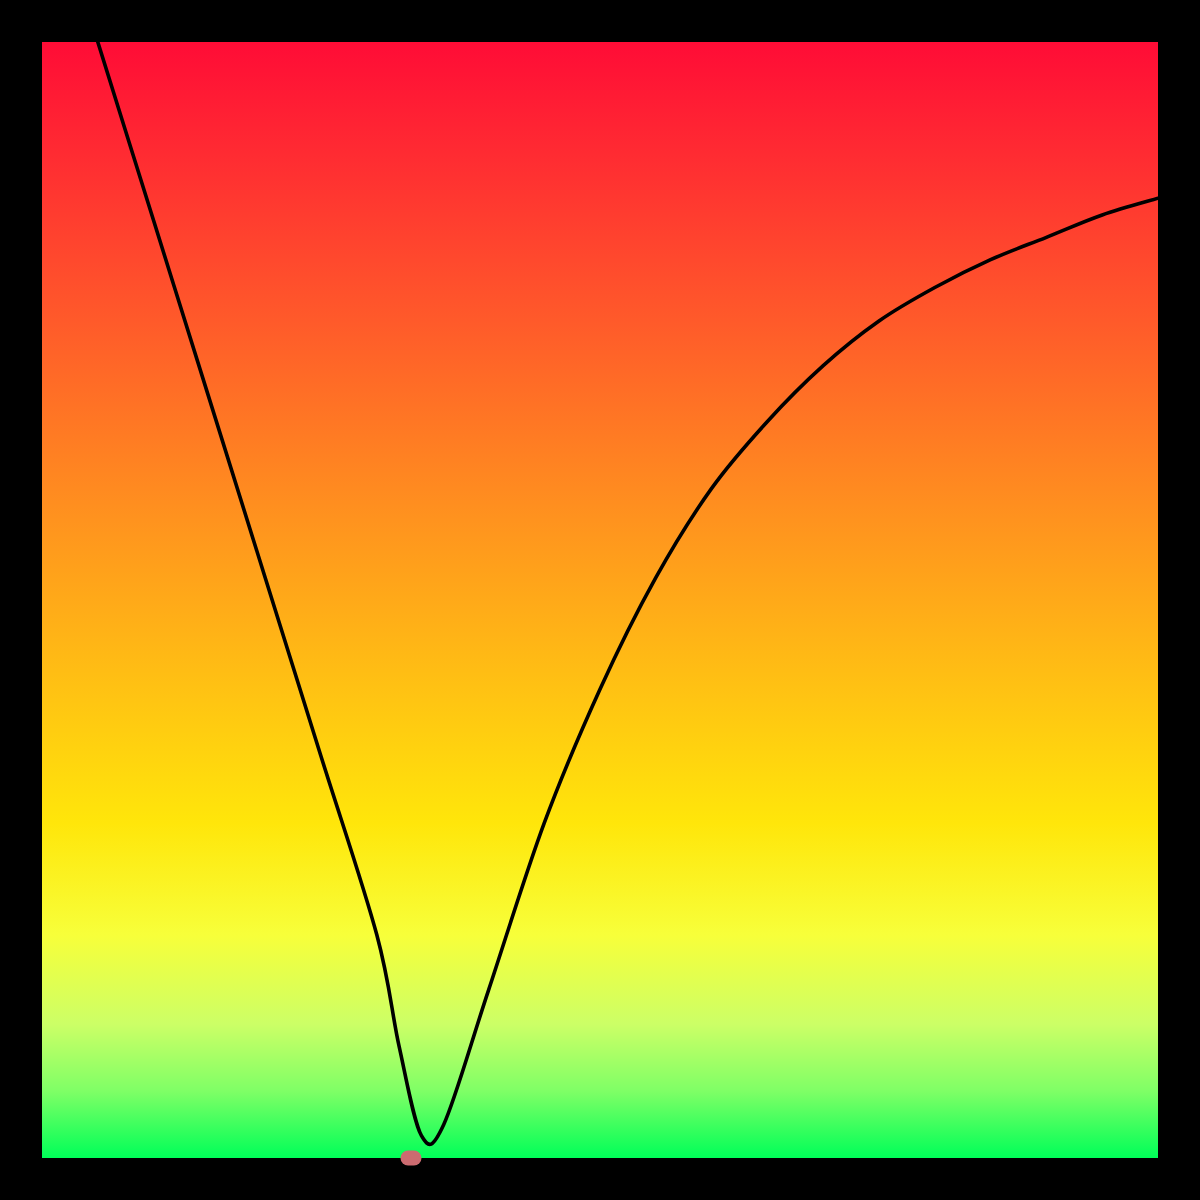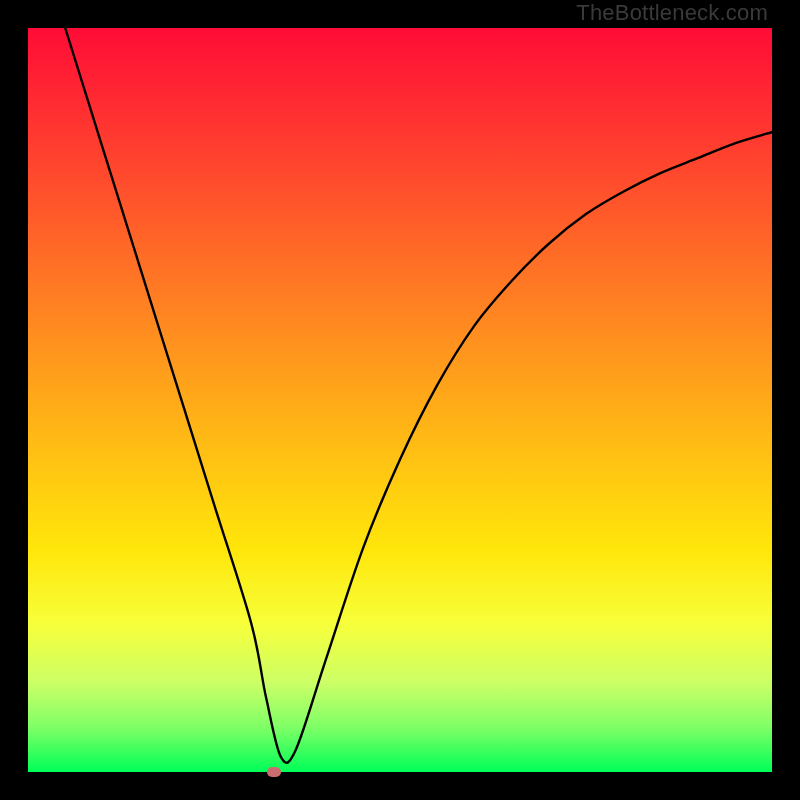--- a/index.html
+++ b/index.html
@@ -62,20 +62,19 @@
     height: 10px;
     background: #cc6b70;
     border-radius: 5px;
     transform: translate(-50%, -50%);
   }
 </style>
 </head>
 <body>
 
 <div class="frame">
-  <div class="watermark">TheBottleneck.com</div>
   <div class="plot">
     <svg class="curve" viewBox="0 0 744 744" preserveAspectRatio="none">
       <path id="curve-path" fill="none" stroke="#000" stroke-width="2.4" stroke-linejoin="round" stroke-linecap="round" d="M 37.2,0 C 43.400000000000006,19.840000000000014 62.00000000000001,79.36000000000007 74.4,119.04000000000008 C 86.80000000000001,158.72000000000008 99.19999999999999,198.4 111.6,238.07999999999998 C 124,277.76 136.4,317.44 148.8,357.12 C 161.20000000000002,396.8 173.6,436.48 186,476.16 C 198.4,515.84 214.51999999999998,562.96 223.2,595.2 C 231.88,627.44 233.12,647.28 238.08,669.6 C 243.04000000000002,691.9200000000001 248,720.44 252.96,729.12 C 257.92,737.8 260.4,737.8 267.84,721.68 C 275.28,705.56 286.44,665.88 297.6,632.4 C 308.76000000000005,598.92 322.40000000000003,554.28 334.8,520.8 C 347.2,487.31999999999994 359.6,458.8 372,431.52000000000004 C 384.4,404.24000000000007 396.80000000000007,379.44 409.20000000000005,357.12 C 421.6,334.8 434,314.96000000000004 446.4,297.6 C 458.79999999999995,280.24 471.20000000000005,266.59999999999997 483.6,252.95999999999998 C 496,239.31999999999996 508.4,226.92 520.8,215.76 C 533.1999999999999,204.6 545.6,194.68 558,186 C 570.4,177.32 582.8000000000001,170.49999999999997 595.2,163.67999999999995 C 607.6,156.85999999999993 620,150.6599999999999 632.4,145.07999999999993 C 644.8,139.49999999999994 657.2,135.16000000000003 669.6,130.20000000000005 C 682,125.24000000000007 694.4,119.66000000000007 706.8,115.32000000000005 C 719.1999999999999,110.98000000000003 737.8,106.01999999999998 744,104.15999999999997"></path>
     </svg>
     <div id="marker" class="marker" style="left: 245.52px; top: 744px; background: rgb(204, 107, 112);"></div>
   </div>
 </div>
 
 </body></html>

